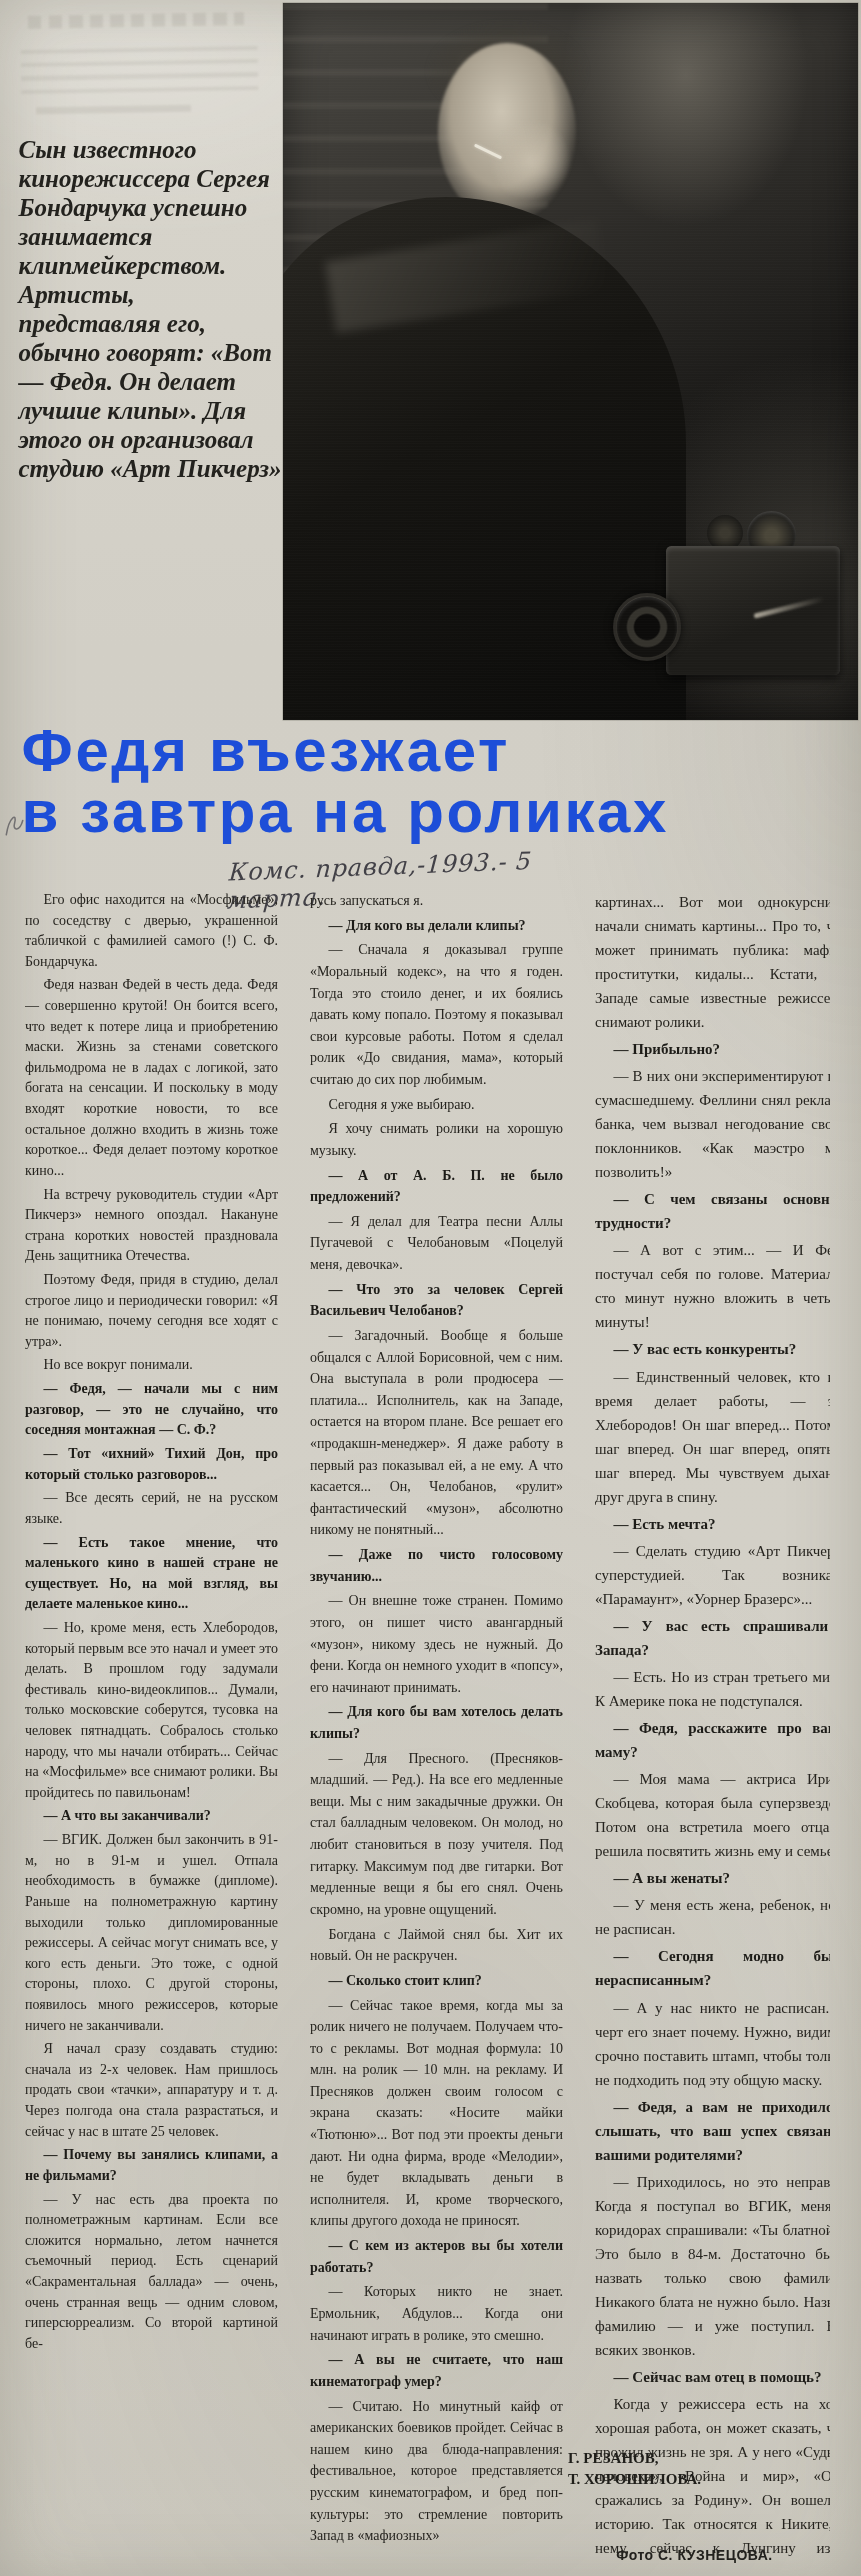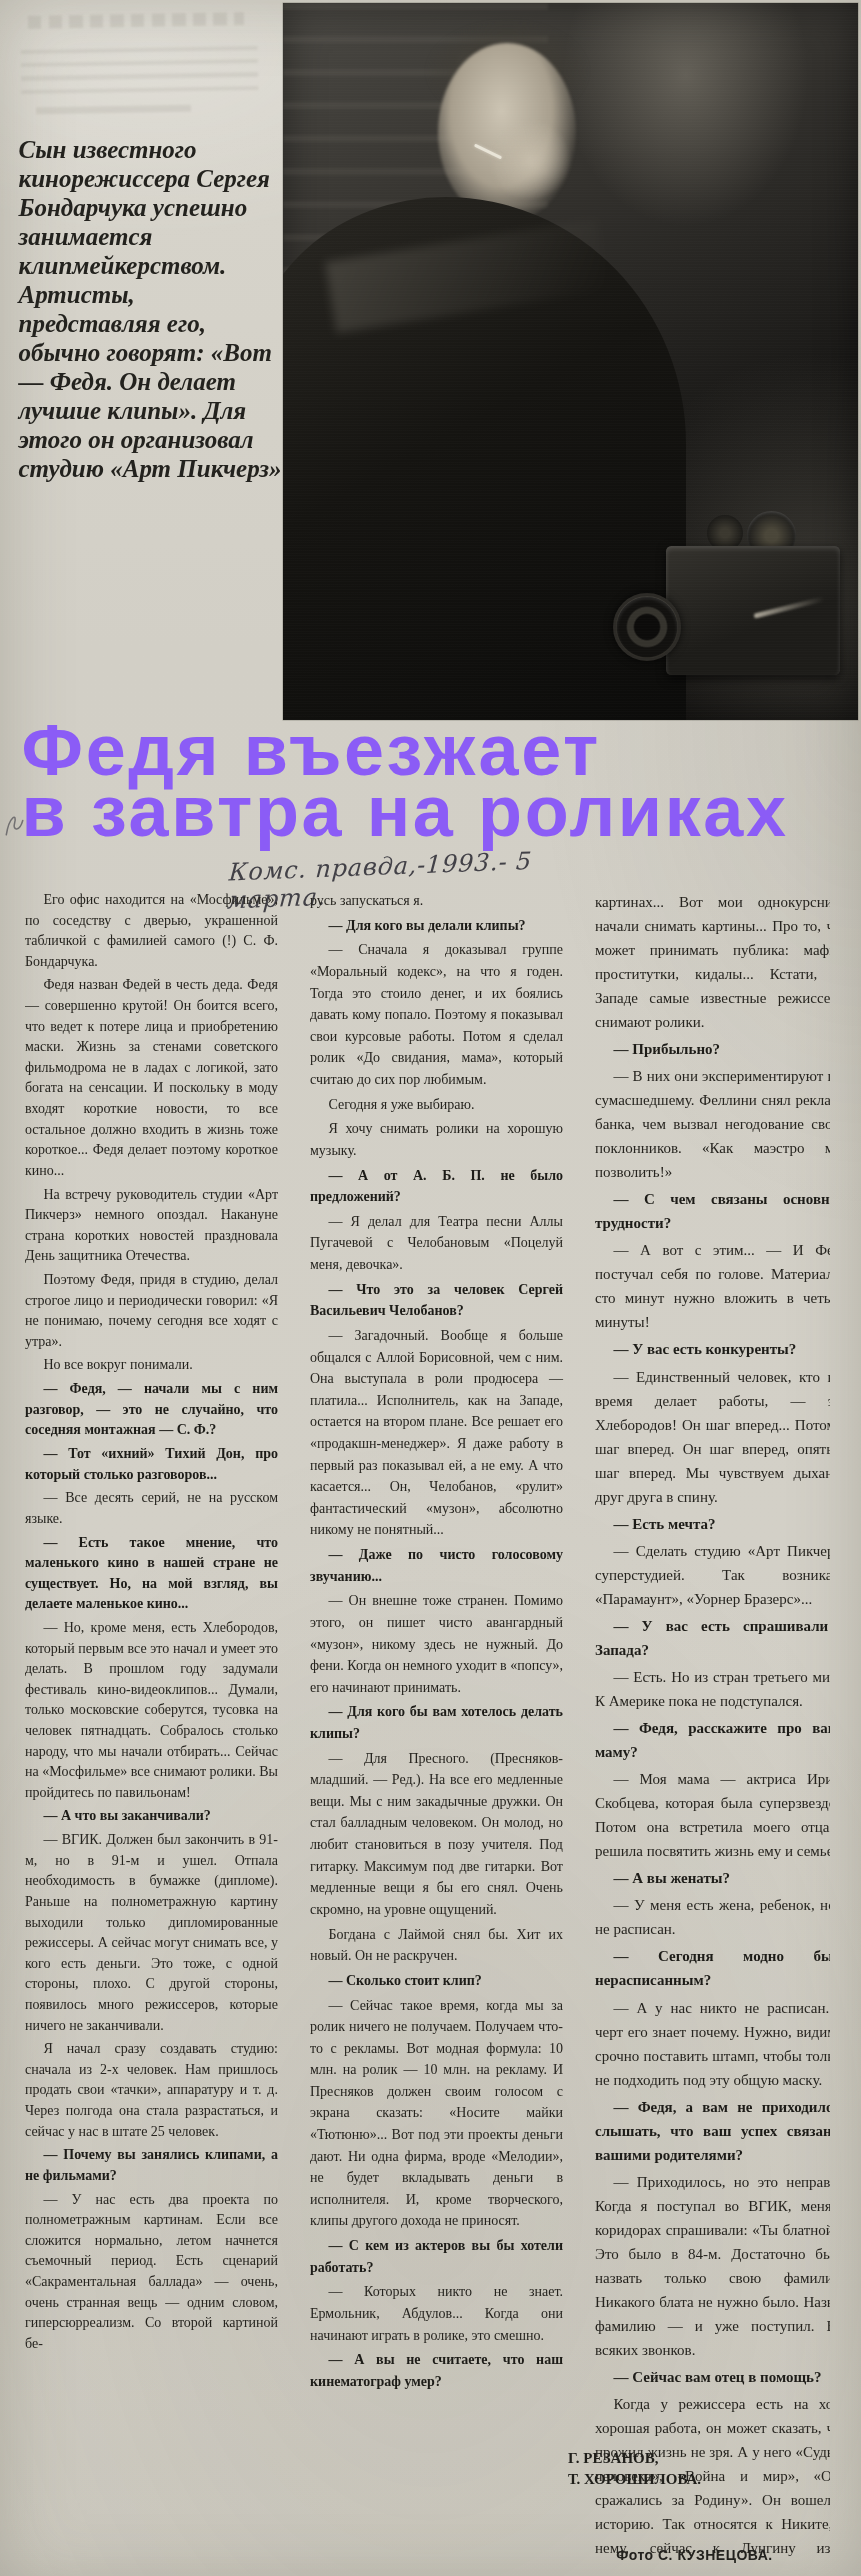--- a/index.html
+++ b/index.html
@@ -64,21 +64,21 @@
   .ph-grain{position:absolute;inset:0;opacity:.5;
     background:repeating-linear-gradient(0deg,rgba(255,255,255,.025) 0 1px,transparent 1px 2.6px);}
 
   
   .lead{position:absolute;left:18.5px;top:135px;width:264px;
     font-size:25px;line-height:29px;font-weight:700;font-style:italic;color:#23221e;}
 
   
   .headline{position:absolute;left:21.6px;top:720px;width:804px;margin:0;
     font-family:"Liberation Sans","DejaVu Sans",sans-serif;font-weight:700;
-    font-size:72px;line-height:61px;letter-spacing:2.6px;color:#8b5cf6;}
+    font-size:60px;line-height:61px;letter-spacing:2.6px;color:#1d4ed8;}
   .headline .hl{display:block;white-space:nowrap;}
 
   
   .handwriting{position:absolute;left:228px;top:851px;width:392px;
     font-family:"DejaVu Serif","Liberation Serif",serif;font-style:italic;
     font-size:24px;letter-spacing:0.8px;color:#33323a;opacity:.9;
     transform:rotate(-2.2deg) skewX(-6deg);}
 
   .pencil-mark{position:absolute;left:2.1px;top:805px;opacity:.65;}
 
@@ -172,20 +172,21 @@
         <p class="para q">— Даже по чисто голосовому звучанию...</p>
         <p class="para">— Он внешне тоже странен. Помимо этого, он пишет чисто авангардный «музон», никому здесь не нужный. До фени. Когда он немного уходит в «попсу», его начинают принимать.</p>
         <p class="para q">— Для кого бы вам хотелось делать клипы?</p>
         <p class="para">— Для Пресного. (Пресняков-младший. — Ред.). На все его медленные вещи. Мы с ним закадычные дружки. Он стал балладным человеком. Он молод, но любит становиться в позу учителя. Под гитарку. Максимум под две гитарки. Вот медленные вещи я бы его снял. Очень скромно, на уровне ощущений.</p>
         <p class="para">Богдана с Лаймой снял бы. Хит их новый. Он не раскручен.</p>
         <p class="para q">— Сколько стоит клип?</p>
         <p class="para">— Сейчас такое время, когда мы за ролик ничего не получаем. Получаем что-то с рекламы. Вот модная формула: 10 млн. на ролик — 10 млн. на рекламу. И Пресняков должен своим голосом с экрана сказать: «Носите майки «Тютюню»... Вот под эти проекты деньги дают. Ни одна фирма, вроде «Мелодии», не будет вкладывать деньги в исполнителя. И, кроме творческого, клипы другого дохода не приносят.</p>
         <p class="para q">— С кем из актеров вы бы хотели работать?</p>
         <p class="para">— Которых никто не знает. Ермольник, Абдулов... Когда они начинают играть в ролике, это смешно.</p>
         <p class="para q">— А вы не считаете, что наш кинематограф умер?</p>
+        <p class="para">— Считаю. Но минутный кайф от американских боевиков пройдет. Сейчас в нашем кино два блюда-направления: фестивальное, которое представляется русским кинематографом, и бред поп-культуры: это стремление повторить Запад в «мафиозных»</p>
       </div>
     <div class="col col-2">
         <p class="para ni">картинах... Вот мои однокурсники начали снимать картины... Про то, что может принимать публика: мафия, проститутки, кидалы... Кстати, на Западе самые известные режиссеры снимают ролики.</p>
         <p class="para q">— Прибыльно?</p>
         <p class="para">— В них они экспериментируют по-сумасшедшему. Феллини снял рекламу банка, чем вызвал негодование своих поклонников. «Как маэстро мог позволить!»</p>
         <p class="para q">— С чем связаны основные трудности?</p>
         <p class="para">— А вот с этим... — И Федя постучал себя по голове. Материал в сто минут нужно вложить в четыре минуты!</p>
         <p class="para q">— У вас есть конкуренты?</p>
         <p class="para">— Единственный человек, кто все время делает работы, — это Хлебородов! Он шаг вперед... Потом я шаг вперед. Он шаг вперед, опять я шаг вперед. Мы чувствуем дыхание друг друга в спину.</p>
         <p class="para q">— Есть мечта?</p>

